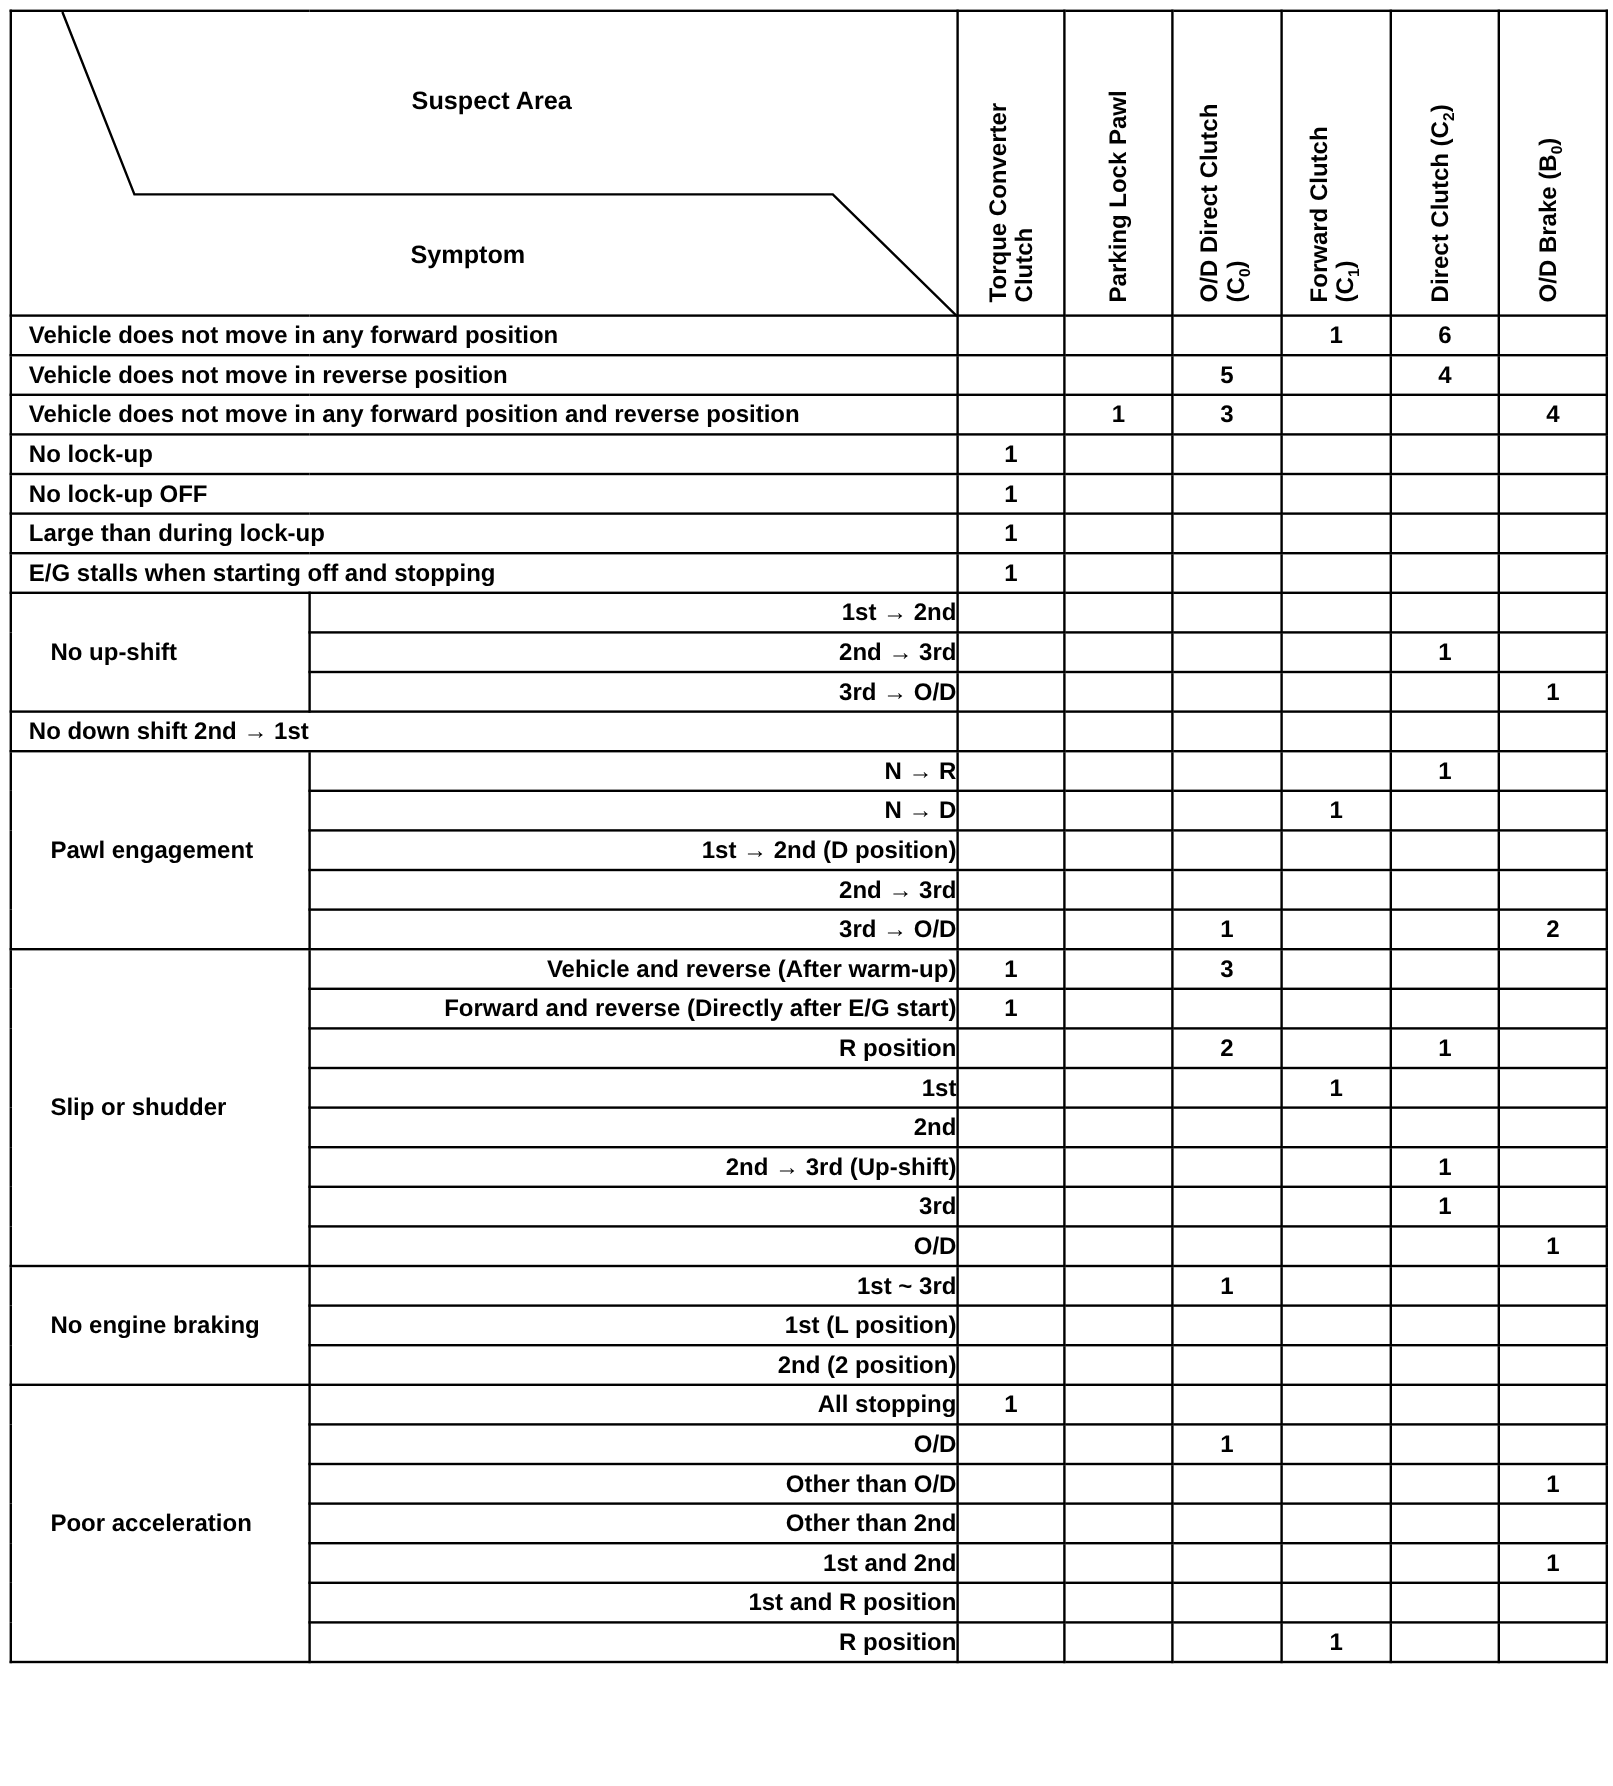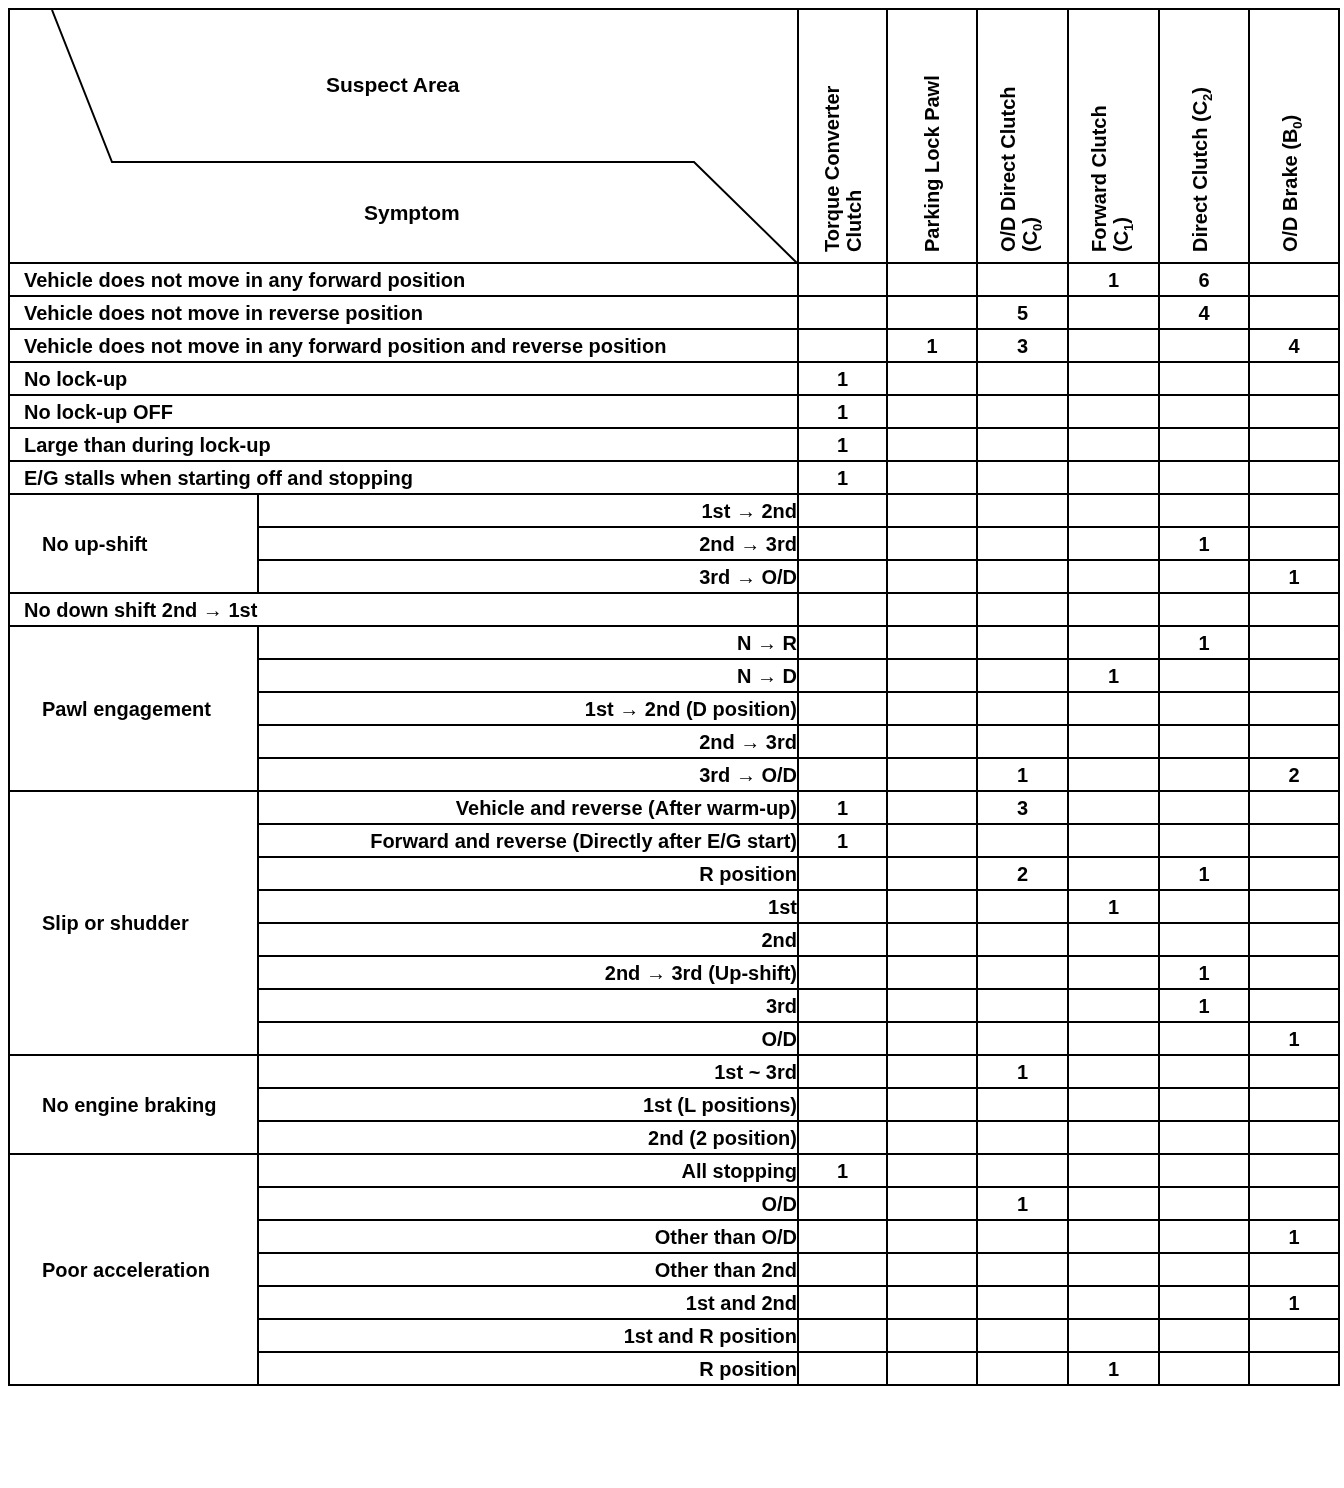--- a/index.html
+++ b/index.html
@@ -3,22 +3,22 @@
 <meta charset="utf-8">
 <style>
   html, body { margin: 0; padding: 0; background: #ffffff; }
   body { width: 1344px; height: 1488px; position: relative; overflow: hidden;
          font-family: "Liberation Sans", sans-serif; color: #000; }
   #sheet { position: absolute; left: 8px; top: 8px; width: 1330px; }
   table { border-collapse: collapse; table-layout: fixed; width: 1330px; }
   td, th { border: 2.5px solid #000; padding: 0; font-weight: bold; font-size: 20px; line-height: 1; }
   .hdr-corner { position: relative; height: 252px; }
   .hdr-corner svg { position: absolute; left: 0; top: 0; }
-  .lbl-suspect { position: absolute; left: 316px; top: 64px; font-size: 21px; font-weight: bold; }
-  .lbl-symptom { position: absolute; left: 354px; top: 192px; font-size: 21px; font-weight: bold; }
+  .lbl-suspect { position: absolute; left: 333px; top: 64px; font-size: 21px; font-weight: bold; }
+  .lbl-symptom { position: absolute; left: 332px; top: 192px; font-size: 21px; font-weight: bold; }
   .col-hdr { height: 252px; vertical-align: bottom; position: relative; }
   .col-hdr .rot { position: absolute; left: 50%; bottom: 10px; width: 240px;
                   transform-origin: 0 100%; transform: rotate(-90deg) translateY(50%);
                   font-size: 20px; font-weight: bold; line-height: 22px; text-align: left; white-space: pre-line; }
   tbody td { height: 31px; }
   .sym { padding-left: 14px; text-align: left; white-space: nowrap; margin-top: 20px; }
   .sub { padding-left: 14px; text-align: right; white-space: nowrap; }
   .grp { padding-left: 32px; text-align: left; vertical-align: middle; white-space: nowrap; }
   .val { text-align: center; font-size: 20px; }
   sub { font-size: 13px; }
@@ -291,21 +291,21 @@
           <td rowspan="3" class="grp">No engine braking</td>
           <td class="sub">1st ~ 3rd</td>
           <td class="val"></td>
           <td class="val"></td>
           <td class="val">1</td>
           <td class="val"></td>
           <td class="val"></td>
           <td class="val"></td>
         </tr>
         <tr>
-          <td class="sub">1st (L positions)</td>
+          <td class="sub">1st (L position)</td>
           <td class="val"></td>
           <td class="val"></td>
           <td class="val"></td>
           <td class="val"></td>
           <td class="val"></td>
           <td class="val"></td>
         </tr>
         <tr>
           <td class="sub">2nd (2 position)</td>
           <td class="val"></td>

